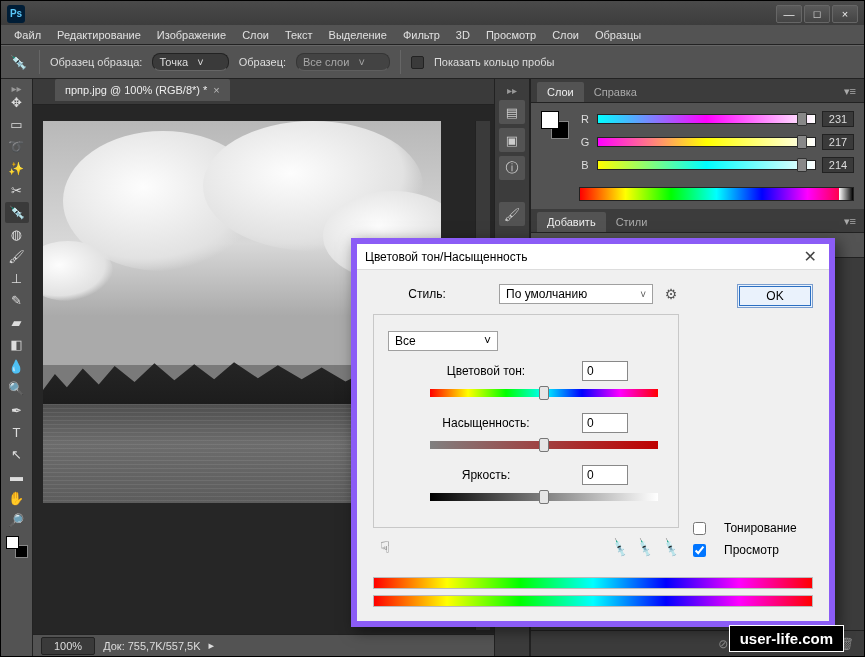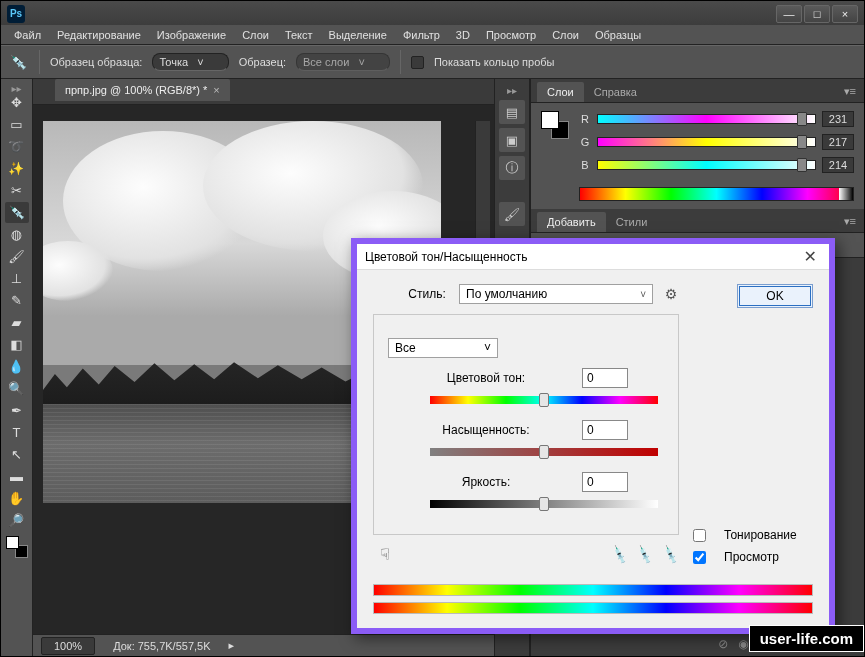--- a/index.html
+++ b/index.html
@@ -41,21 +41,21 @@
 .doctab { background: #535353; padding: 5px 10px; font-size: 11px; color: #eee; border-radius: 2px 2px 0 0; display: flex; align-items: center; gap: 6px; }
 .doctab .x { font-size: 11px; color: #bbb; cursor: pointer; }
 .canvas-area { flex: 1; background: #262626; position: relative; display: flex; padding: 16px 4px 4px 10px; }
 .canvas { width: 398px; height: 382px; background: #7a7a7a; position: relative; overflow: hidden; }
 .sky { position: absolute; inset: 0; height: 64%; background: linear-gradient(#b8b8b8, #d8d8d8 50%, #aaa 80%); }
 .cloud { position: absolute; background: radial-gradient(ellipse at 40% 40%, #fdfdfd, #e2e2e2 60%, transparent 72%); border-radius: 50%; }
 .trees { position: absolute; bottom: 24%; left:0; right:0; height: 14%; background: linear-gradient(#262626,#1b1b1b); clip-path: polygon(0 60%, 3% 30%, 6% 55%, 10% 20%, 14% 50%, 18% 15%, 23% 45%, 28% 10%, 33% 42%, 38% 12%, 43% 40%, 48% 8%, 54% 38%, 59% 14%, 65% 40%, 70% 18%, 76% 44%, 82% 22%, 88% 48%, 93% 28%, 100% 50%, 100% 100%, 0 100%);}
 .water { position: absolute; bottom: 0; left:0; right:0; height: 26%; background: linear-gradient(#4f4f4f, #6c6c6c 40%, #5c5c5c);}
 .water::after { content:""; position:absolute; inset:0; background: repeating-linear-gradient( to bottom, rgba(255,255,255,.08) 0 1px, transparent 1px 4px);}
 .vscroll { width: 15px; background: #3a3a3a; border-left: 1px solid #222; margin-left: auto; }
-.statusbar { height: 22px; background: #535353; display: flex; align-items: center; padding: 0 8px; gap: 18px; color: #ddd; font-size: 11px; border-top: 1px solid #222;}
+.statusbar { height: 22px; background: #535353; display: flex; align-items: center; padding: 0 8px; gap: 8px; color: #ddd; font-size: 11px; border-top: 1px solid #222;}
 .status-zoom { background: #3a3a3a; padding: 2px 12px; border: 1px solid #222; border-radius: 2px;}
 
 
 .dockstrip { width: 36px; background: #3c3c3c; display: flex; flex-direction: column; align-items: center; gap: 4px; padding: 6px 0; border-left: 1px solid #222; border-right: 1px solid #222;}
 .dockbtn { width: 26px; height: 24px; background: #535353; border-radius: 2px; display: flex; align-items: center; justify-content: center; color: #ccc; font-size: 13px; cursor:pointer;}
 
 
 .panels { width: 334px; background: #3c3c3c; display: flex; flex-direction: column; border-left: 1px solid #222; }
 .panel { background: #535353; }
 .panel-tabs { height: 24px; background: #3c3c3c; display: flex; align-items: flex-end; padding-left: 6px; gap: 0; border-bottom: 1px solid #222; position:relative;}
@@ -83,47 +83,47 @@
 
 
 .dialog { position: absolute; left: 350px; top: 237px; width: 484px; background: #f0f0f0; border: 6px solid #8b5cf6; box-shadow: 4px 4px 14px rgba(0,0,0,.5); color: #000; }
 .dlg-title { height: 26px; display: flex; align-items: center; padding: 0 8px; font-size: 12px; background: #fff; border-bottom: 1px solid #ddd;}
 .dlg-title .x { margin-left: auto; font-size: 16px; color: #444; cursor: pointer; padding: 0 4px;}
 .dlg-body { padding: 14px 16px 12px 16px; display: flex; gap: 14px; }
 .dlg-left { flex: 1; }
 .dlg-right { width: 120px; display: flex; flex-direction: column; gap: 8px; align-items: stretch; }
 .dlg-row { display: flex; align-items: center; gap: 10px; margin-bottom: 10px; }
 .dlg-row label { font-size: 12px; width: 44px; text-align: center; margin-left: 32px; }
-.dlg-sel { flex: 1; display: flex; align-items: center; border: 1px solid #a0a0a0; background: #fff; padding: 2px 6px; font-size: 12px; justify-content: space-between; }
+.dlg-sel { flex: 1; display: flex; align-items: center; border: 1px solid #a0a0a0; background: #fff; padding: 2px 6px; font-size: 12px; justify-content: space-between; margin-left: 40px; }
 .dlg-sel .caret { font-size: 10px; color: #555;}
 .gear { width: 16px; height: 16px; display: flex; align-items:center; justify-content:center; color:#555; font-size:14px; cursor:pointer;}
 .dlg-btn { border: 1px solid #7a9ecf; background: #fff; padding: 4px 0; font-size: 12px; cursor: pointer; text-align:center;}
 .dlg-btn.primary { outline: 1px solid #2b6fc2; outline-offset: -3px; font-weight: normal; background:#eaf2fc;margin-left:44px;}
-.group { border: 1px solid #c8c8c8; padding: 23px 14px 14px 14px; margin-top: 2px; background: #f0f0f0;}
+.group { border: 1px solid #c8c8c8; padding: 16px 14px 14px 14px; margin-top: 2px; background: #f0f0f0;}
 .group .gsel { width: 110px; display: flex; align-items:center; justify-content:space-between; border: 1px solid #a0a0a0; background: #fff; padding: 2px 6px; font-size: 12px; margin-bottom: 10px;}
 .sliders { display:flex; flex-direction:column; gap: 4px; padding: 0 6px 0 42px;}
 .slabel-row { display:flex; align-items:center; gap: 10px; }
 .slabel { font-size: 12px; width: 112px; text-align:center;}
 .sval { width: 46px; border: 1px solid #888; background:#fff; text-align:left; padding: 2px 4px; font-size: 12px; margin-left: 30px;}
 .strack { height: 8px; position: relative; margin: 4px 0 12px 0;}
 .strack.hue { background: linear-gradient(90deg, #ff0000, #ffff00, #00ff00, #00ffff, #0000ff, #ff00ff, #ff0000);}
 .strack.sat { background: linear-gradient(90deg, #808080, #c00000);}
 .strack.light { background: linear-gradient(90deg, #000, #fff);}
 .sthumb { position: absolute; left: 50%; top: -3px; transform: translateX(-50%); width: 10px; height: 14px; background: #e6e6e6; border: 1px solid #777; border-radius: 2px;}
 .dlg-bottom { display:flex; align-items:center; gap:10px; margin-top: 10px;}
 .hand { font-size: 16px; color: #555; width: 24px; text-align:center;}
 .pickers { margin-left:auto; display:flex; gap:8px; color:#777; font-size:14px;}
 .picker { transform: scaleX(-1) rotate(-20deg); cursor:pointer;}
 .chk { display: flex; align-items:center; gap: 18px; font-size: 12px; }
 .chk input { width: 13px; height: 13px; }
 .bars { padding: 8px 16px 14px 16px; display:flex; flex-direction:column; gap:6px;}
 .bar { height: 12px; background: linear-gradient(90deg, #ff0000, #ffff00, #00ff00, #00ffff, #0000ff, #ff00ff, #ff0000); border:1px solid #bbb;}
 
 
-.watermark { position: absolute; right: 0; bottom: 4px; background: #000; color: #fff; padding: 4px 10px; font-size: 15px; font-weight: bold; border: 1px solid #fff;}
+.watermark { position: absolute; right: 20px; bottom: 4px; background: #000; color: #fff; padding: 4px 10px; font-size: 15px; font-weight: bold; border: 1px solid #fff;}
 </style>
 </head>
 <body>
 
 <div class="titlebar">
   <div class="ps-logo">Ps</div>
   <div class="win-btns">
     <div class="win-btn">—</div>
     <div class="win-btn">□</div>
     <div class="win-btn">×</div>

